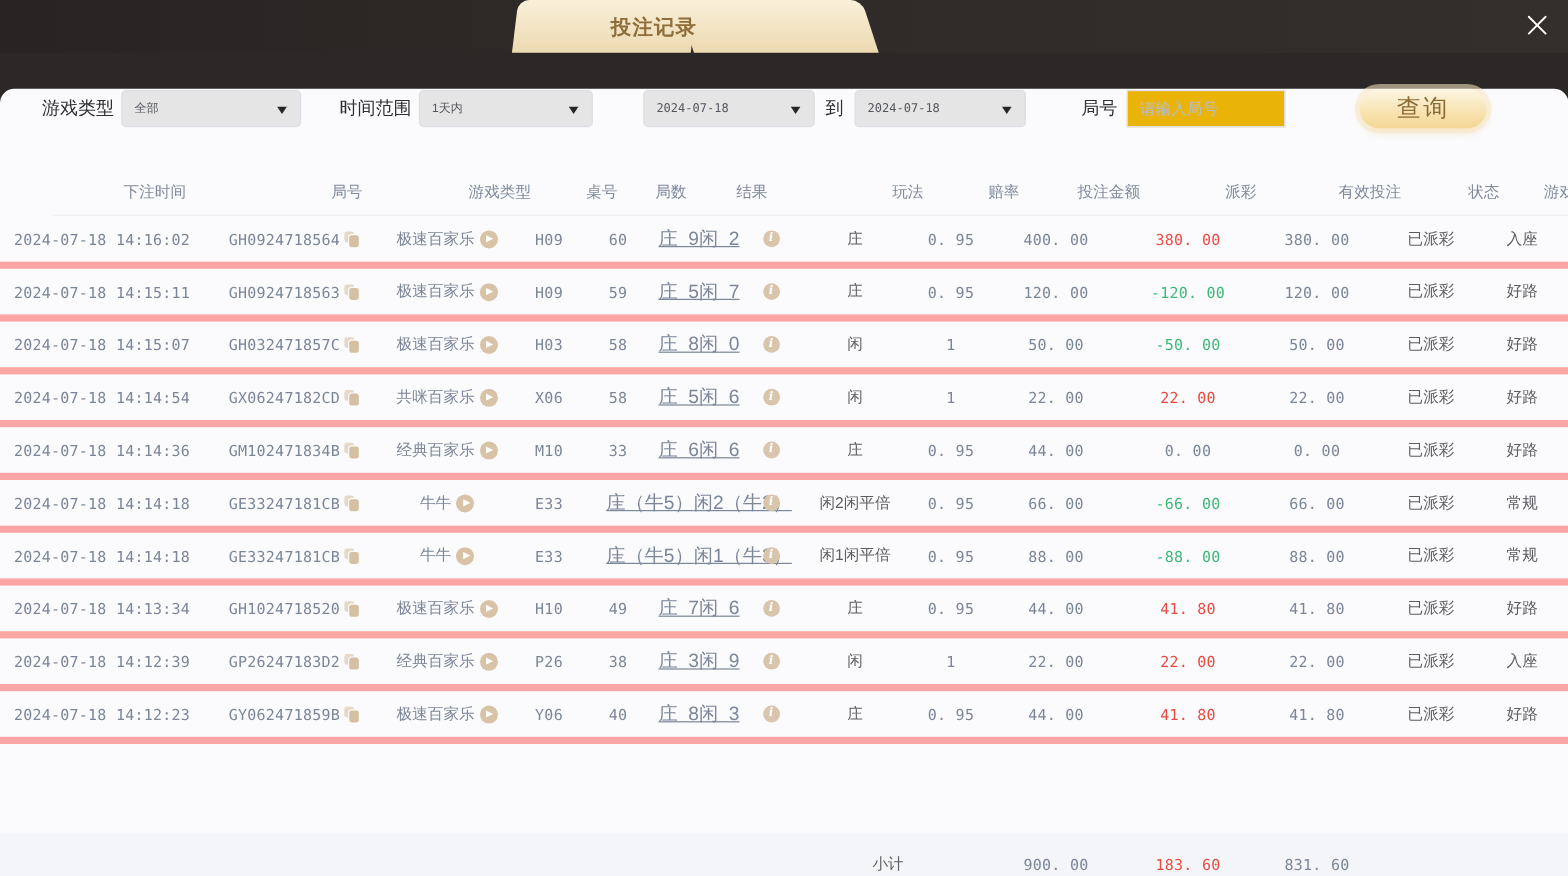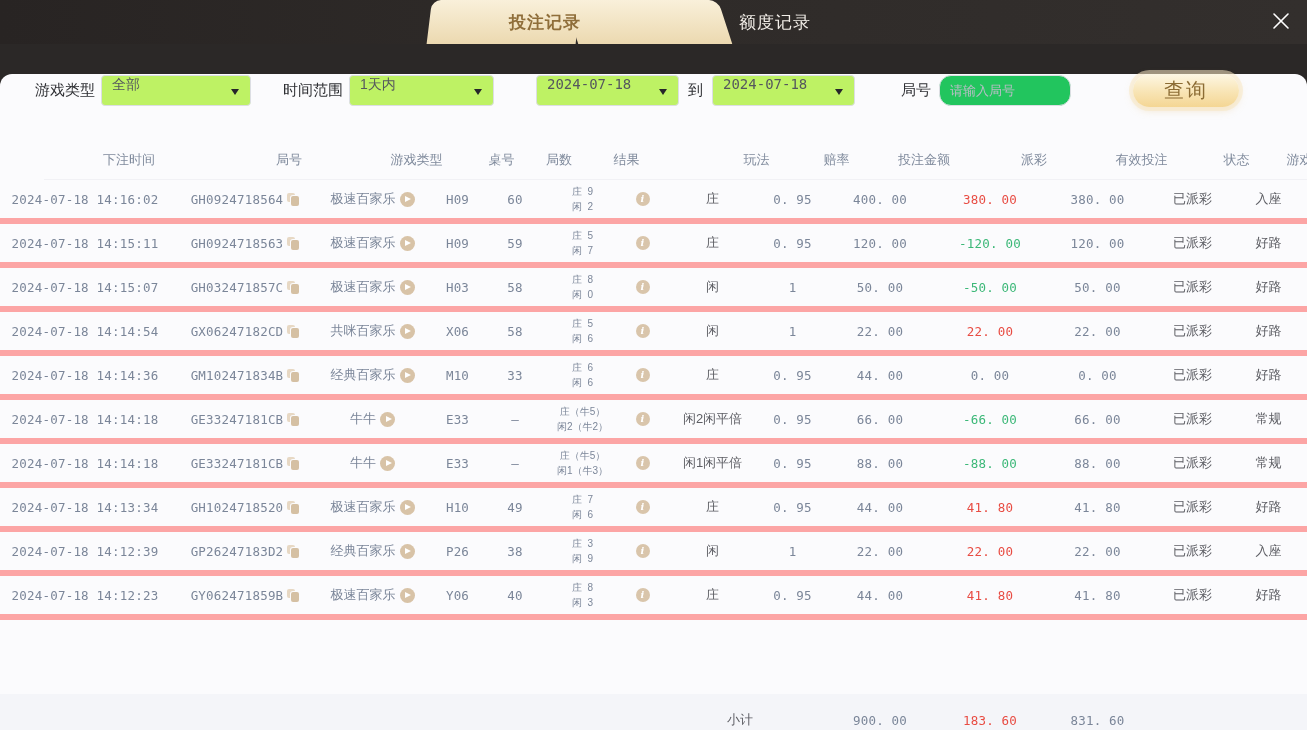--- a/index.html
+++ b/index.html
@@ -24,46 +24,46 @@
       letter-spacing:1px; cursor:pointer; }
   .close-btn { position:absolute; right:13px; top:8px; width:26px; height:26px; display:flex;
       align-items:center; justify-content:center; cursor:pointer; }
 
   
   .panel { position:relative; height:686px; background:#fbfbfd; border-radius:12px 12px 0 0; }
 
   
   .filters { display:flex; align-items:center; height:32px; padding-top:0; margin:30px 0 0 35px; }
   .f-label { font-size:15px; color:#2e2f33; font-weight:500; white-space:nowrap; }
-  .sel { position:relative; height:31px; background:#bef264; border:1px solid #dcdee3; border-radius:4px;
-      display:flex; align-items:flex-start; padding:0 24px 0 10px; font-size:14px; color:#55575e;
+  .sel { position:relative; height:31px; background:#e5e5e5; border:1px solid #dcdee3; border-radius:4px;
+      display:flex; align-items:center; padding:0 24px 0 10px; font-size:10px; color:#55575e;
       cursor:pointer; }
   .sel .caret { position:absolute; right:11px; top:13px; width:0; height:0;
       border-left:4.5px solid transparent; border-right:4.5px solid transparent; border-top:6px solid #26262a; }
   .num { font-family:"DejaVu Sans Mono","Liberation Mono",monospace; }
-  .f-input { height:31px; width:132px; background:#22c55e; border:1px solid #dcdee3; border-radius:12px;
+  .f-input { height:31px; width:132px; background:#eab308; border:1px solid #dcdee3; border-radius:0;
       padding:0 10px; font-size:13px; color:#55575e; outline:none; }
   .f-input::placeholder { color:#b9bdc6; }
   .query-btn { width:106px; height:33px; border:none; border-radius:17px; cursor:pointer;
       background:linear-gradient(180deg,#fdf7e4 0%,#f8e4b4 55%,#f4d694 100%);
       color:#8c6c34; font-size:20px; font-weight:500; letter-spacing:2px;
       box-shadow:0 0 0 4px rgba(248,232,196,.55), 0 3px 8px rgba(226,186,108,.35);
       font-family:inherit; }
 
   
   .grid { display:grid;
       grid-template-columns:170px 150px 105px 65px 50px 85px 35px 105px 55px 120px 100px 115px 75px 77px; }
   .thead { margin-top:34px; height:40px; align-items:center; border-bottom:1px solid #f1f1f5;margin-left:44px; }
   .th { font-size:13px; color:#7f8a9c; text-align:center; }
   .trow { height:44px; align-items:center; border-bottom:6px solid #fca5a5; }
   .cell { display:flex; align-items:center; justify-content:center; font-size:13px; color:#7b8699;
       text-align:center; gap:4px; }
   .cell.numc { font-family:"DejaVu Sans Mono","Liberation Mono",monospace; font-size:12.5px; letter-spacing:.2px; }
   .cell.cjk { color:#5c5d63; }
-  .result { flex-direction:column; gap:0; font-size:10px; line-height:15px; white-space:pre; }
+  .result { gap:0; font-size:16px; line-height:15px; white-space:pre;text-decoration:underline; }
   .payout.red, .red { color:#e84c43 !important; }
   .payout.green, .green { color:#3cb878 !important; }
 
   
   .copy-ic { position:relative; width:12px; height:13px; display:inline-block; cursor:pointer; flex:none; }
   .copy-ic::before { content:""; position:absolute; left:0; top:0; width:8px; height:9px;
       border-radius:2px; background:#e7d8c4; }
   .copy-ic::after { content:""; position:absolute; right:0; bottom:0; width:8.5px; height:9.5px;
       border-radius:2px; background:#d5c0a3; box-shadow:0 0 0 1px #fbfbfd; }
   .play-ic { position:relative; width:15px; height:15px; border-radius:50%; background:#d8c3a7;
@@ -84,23 +84,20 @@
   .srow > .sum-valid { grid-column:12; }
 </style>
 </head>
 <body>
 
 <div class="stage">
 
   <div class="topbar">
     <div class="tab-active">
       <span class="tab-label">投注记录</span>
-    </div>
-    <div class="tab-inactive">
-      <span>额度记录</span>
     </div>
     <div class="close-btn">
       <svg width="22" height="22" viewBox="0 0 22 22">
         <line x1="4" y1="4" x2="18" y2="18" stroke="#ffffff" stroke-width="1.6" stroke-linecap="round"></line>
         <line x1="18" y1="4" x2="4" y2="18" stroke="#ffffff" stroke-width="1.6" stroke-linecap="round"></line>
       </svg>
     </div>
   </div>
 
   <div class="panel">

